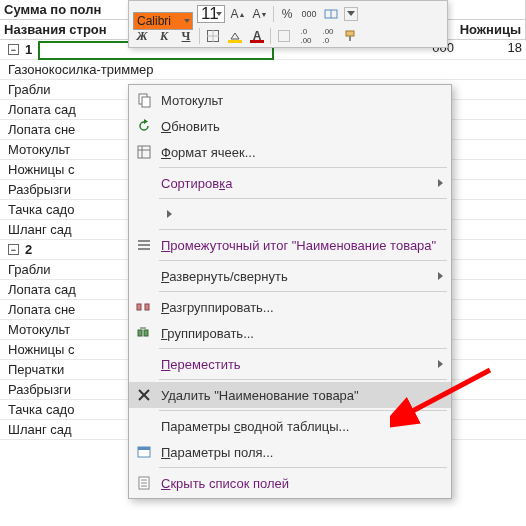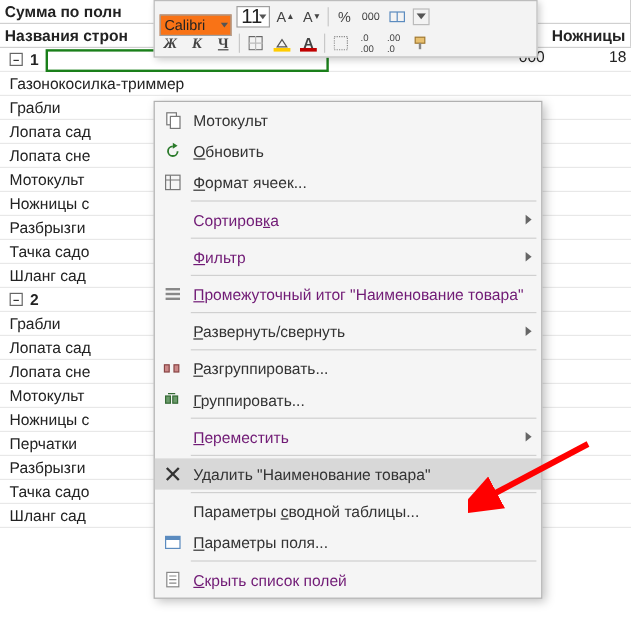--- a/index.html
+++ b/index.html
@@ -384,21 +384,20 @@
     </div>
     <div class="ctx-sep"></div>
     <div class="ctx-item disabled">
       <span class="ctx-icon"></span>
       <span class="ctx-label"><span>Сортиров<span class="u">к</span>а</span></span>
       <span class="ctx-arrow"></span>
     </div>
     <div class="ctx-sep"></div>
     <div class="ctx-item disabled">
       <span class="ctx-icon"></span>
-      <span class="ctx-label"><span><span class="u">Ф</span>ильтр</span></span>
       <span class="ctx-arrow"></span>
     </div>
     <div class="ctx-sep"></div>
     <div class="ctx-item disabled">
       <span class="ctx-icon">
         <svg width="16" height="16">
           <rect x="2" y="3" width="12" height="2" fill="#888"></rect>
           <rect x="2" y="7" width="12" height="2" fill="#888"></rect>
           <rect x="2" y="11" width="12" height="2" fill="#888"></rect>
         </svg>

